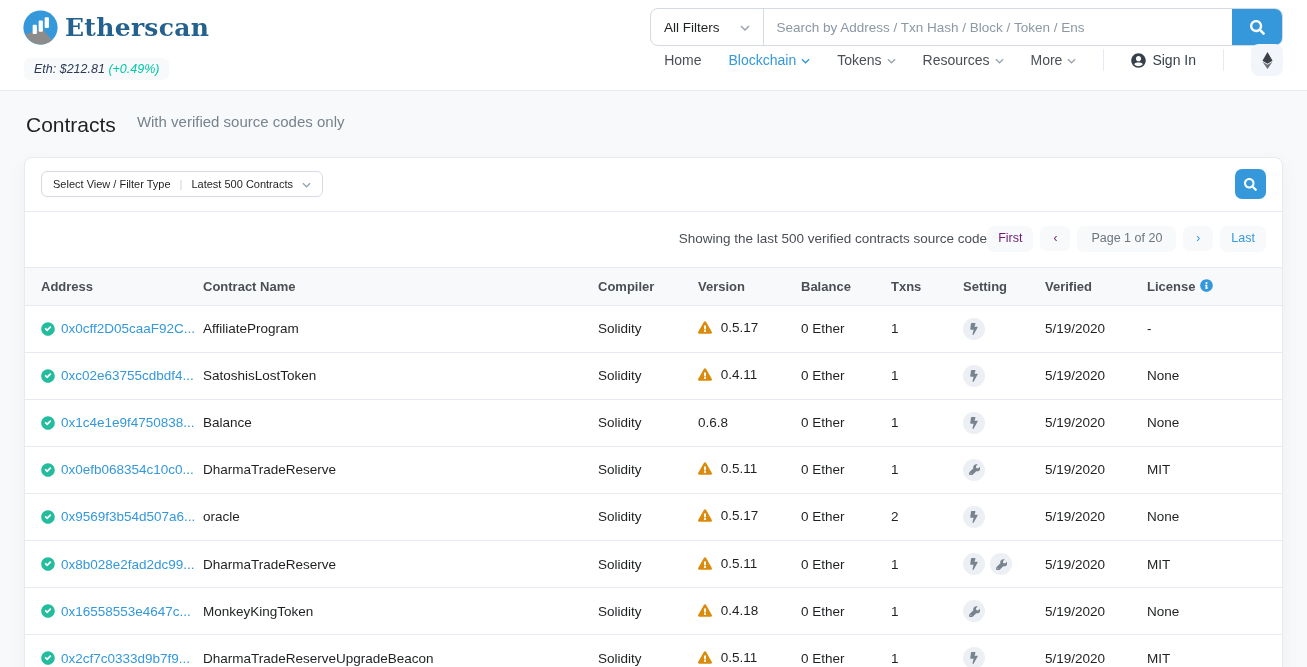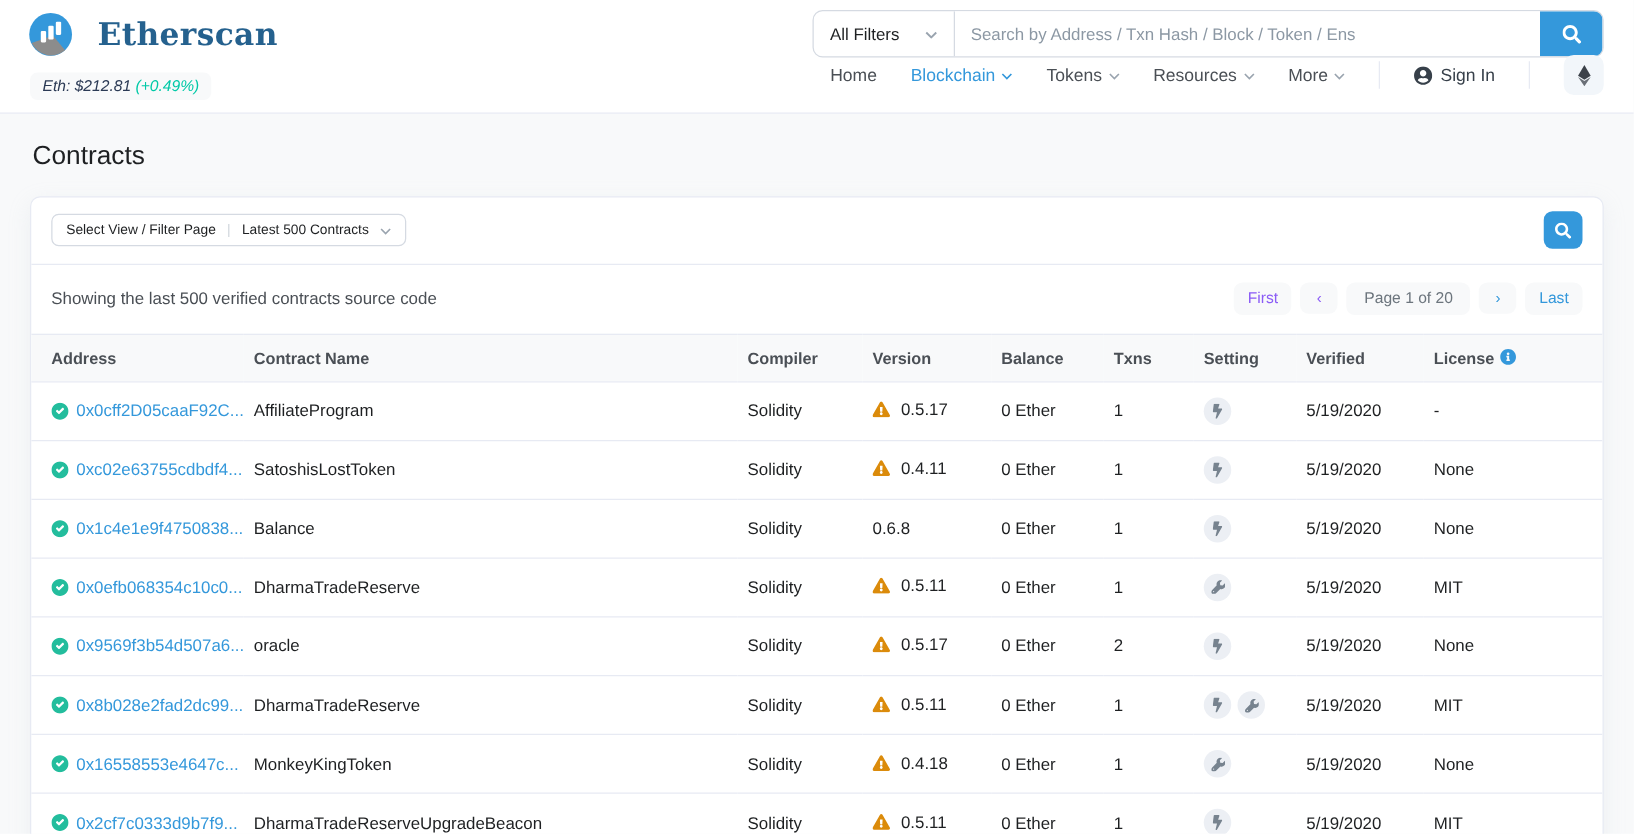--- a/index.html
+++ b/index.html
@@ -1,21 +1,21 @@
 <!DOCTYPE html>
 <html><head>
 <meta charset="utf-8">
 <style>
   * { margin:0; padding:0; box-sizing:border-box; }
   html,body { width:1307px; height:667px; overflow:hidden; }
   body { font-family:"Liberation Sans", sans-serif; background:#f8f9fa; color:#1e2022; }
 
   
   .top-header { position:relative; height:91px; background:#fff; border-bottom:1px solid #e7eaf3; }
-  .logo { position:absolute; left:22px; top:9px; display:flex; align-items:center; gap:19px; cursor:pointer; }
+  .logo { position:absolute; left:22px; top:9px; display:flex; align-items:center; gap:6px; cursor:pointer; }
   .logo-text { font-family:"DejaVu Serif", serif; font-weight:700; font-size:25px; color:#25618e; letter-spacing:.3px; }
   .eth-badge { position:absolute; left:24px; top:58px; background:#f8f9fa; border-radius:6px; padding:4px 10px; font-size:12.5px; color:#2b3a55; cursor:pointer;font-style:italic; }
   .eth-change { color:#00c9a7; }
 
   .search-group { position:absolute; right:24px; top:8px; width:633px; height:38px; display:flex; align-items:stretch; border:1px solid #d5dae2; border-radius:8px; background:#fff; overflow:hidden; }
   .filter-select { display:flex; align-items:center; gap:20px; padding:0 13px; border-right:1px solid #d5dae2; font-size:13.5px; color:#1e2022; cursor:pointer; white-space:nowrap; }
   .search-input { flex:1; border:none; outline:none; padding:0 13px; font-size:13.5px; color:#1e2022; font-family:"Liberation Sans", sans-serif; }
   .search-input::placeholder { color:#8c98a4; }
   .search-btn { width:50px; background:#3498db; border:none; display:flex; align-items:center; justify-content:center; cursor:pointer; }
 
@@ -35,26 +35,26 @@
   .page-subtitle { font-size:15px; color:#77838f; }
 
   .card { background:#fff; border:1px solid #e7eaf3; border-radius:8px; box-shadow:0 6px 18px rgba(189,197,209,.18); overflow:hidden; }
   .card-filter-row { display:flex; justify-content:space-between; align-items:center; padding:11px 16px 12px; }
   .filter-type-btn { border:1px solid #d5dae2; border-radius:6px; padding:6px 11px; font-size:11px; color:#1e2022; background:#fff; display:flex; gap:9px; align-items:center; cursor:pointer; font-family:"Liberation Sans", sans-serif; }
   .filter-type-btn .sep { color:#ced4da; }
   .filter-type-btn .nav-caret { margin-top:1px; }
   .mini-search-btn { width:31px; height:30px; background:#3498db; border:none; border-radius:7px; display:flex; align-items:center; justify-content:center; cursor:pointer; }
   .card-divider { border-top:1px solid #e7eaf3; }
 
-  .card-status-row { display:flex; justify-content:space-between; align-items:center; padding:14px 16px 15px; }
+  .card-status-row { display:flex; justify-content:flex-end; align-items:center; padding:14px 16px 15px; }
   .showing-text { font-size:13.5px; color:#4a4f55; }
   .pagination { display:flex; gap:7px; align-items:center; }
   .page-btn, .page-indicator { background:#f8f9fa; border:none; border-radius:7px; padding:6px 11px; font-size:12.5px; font-family:"Liberation Sans", sans-serif; line-height:1.1; }
   .page-btn { color:#3498db; cursor:pointer; }
-  .page-btn.disabled { color:#8b5cf6; cursor:default; }
+  .page-btn.disabled { color:#701a75; cursor:default; }
   .page-indicator { color:#6c757d; padding:6px 14px; }
   .page-btn.arrow { padding:6px 13px; font-size:12px; }
 
   table { width:100%; border-collapse:collapse; table-layout:fixed; }
   thead th { background:#f8f9fa; border-top:1px solid #e7eaf3; border-bottom:1px solid #e7eaf3; padding:11px 8px; text-align:left; font-weight:700; color:#4a4f55; font-size:13px; }
   th:first-child, td:first-child { padding-left:16px; }
   tbody td { padding:12px 8px; border-bottom:1px solid #e7eaf3; color:#1e2022; font-size:13.5px; white-space:nowrap; overflow:hidden; }
   .addr-cell { display:flex; align-items:center; gap:6px; }
   .addr-link { color:#3498db; text-decoration:none; cursor:pointer; }
   .warn-icon { margin-right:5px; vertical-align:-2px; }
@@ -157,27 +157,28 @@
           </svg>
       </span>
     </button>
   </nav>
 </header>
 
 <main class="page-body">
 
   <div class="page-title-row">
     <span class="page-title">Contracts</span>
+    <span class="page-subtitle">With verified source codes only</span>
   </div>
 
   <section class="card">
 
     <div class="card-filter-row">
       <button class="filter-type-btn">
-        <span>Select View / Filter Page</span>
+        <span>Select View / Filter Type</span>
         <span class="sep">|</span>
         <span>Latest 500 Contracts</span>
         <span class="nav-caret">
             <svg width="9" height="6" viewBox="0 0 10 6">
               <path d="M1 1l4 4 4-4" fill="none" stroke="currentColor" stroke-width="1.5"></path>
             </svg>
           </span>
       </button>
       <button class="mini-search-btn">
         <span style="display:flex;">

